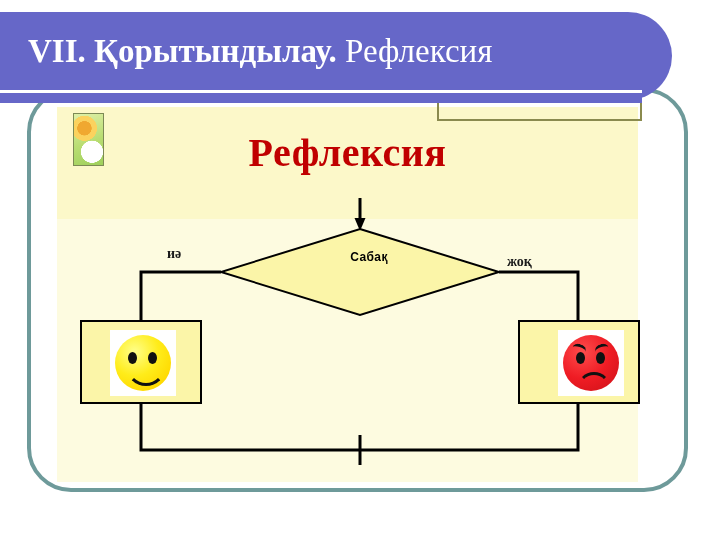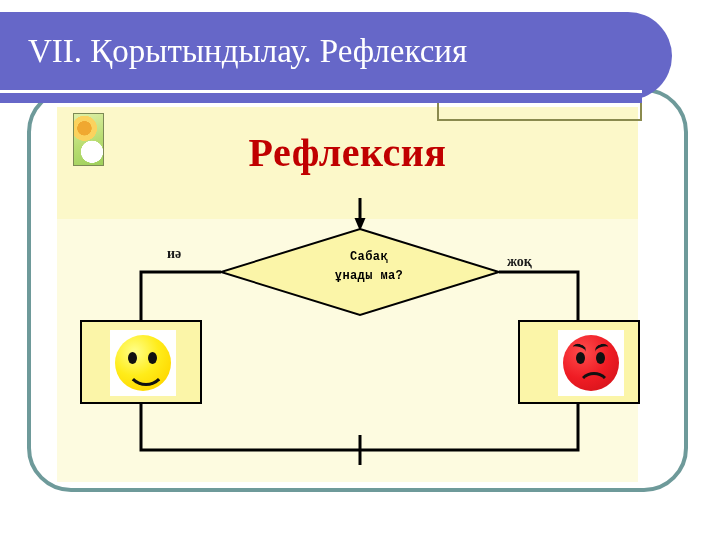--- a/index.html
+++ b/index.html
@@ -59,21 +59,21 @@
     position: absolute;
     left: 28px;
     top: 30px;
     z-index: 7;
     color: #ffffff;
     font-size: 33px;
     line-height: 42px;
     white-space: nowrap;
     font-family: "Liberation Serif", serif;
   }
-  #page-title .strong { font-weight: normal; margin-top: 46px; }
+  #page-title .strong { font-weight: bold; margin-top: 46px; }
   #page-title .light  { font-weight: normal; }
 
   
   #content-panel {
     position: absolute;
     left: 57px;
     top: 107px;
     width: 581px;
     height: 375px;
     background: #fdfbe0;
@@ -150,21 +150,21 @@
   #label-yes { left: 110px; top: 139px; }
   #label-no  { left: 450px; top: 147px; }
 
   
   #diamond-text {
     position: absolute;
     left: 247px;
     top: 141px;
     width: 130px;
     text-align: center;
-    font-family: Liberation Mono, monospace;
+    font-family: Liberation Sans, sans-serif;
     font-weight: bold;
     font-size: 12px;
     line-height: 19px;
     color: #000000;
     letter-spacing: 0.4px;
   }
 
   
   .outcome-box {
     position: absolute;
@@ -278,21 +278,20 @@
 
       <line x1="303" y1="328" x2="303" y2="358" stroke="#000000" stroke-width="3"></line>
     </svg>
 
     <div class="branch-label" id="label-yes">иә</div>
 
     <div class="branch-label" id="label-no">жоқ</div>
 
     <div id="diamond-text">
       <div>Сабақ</div>
-      <div>ұнады ма?</div>
     </div>
 
     <div class="outcome-box" id="box-happy">
       <div class="face-plate" id="plate-happy">
         <div class="face" id="face-happy">
           <span class="eye left"></span>
           <span class="eye right"></span>
           <span class="mouth-smile"></span>
         </div>
       </div>

